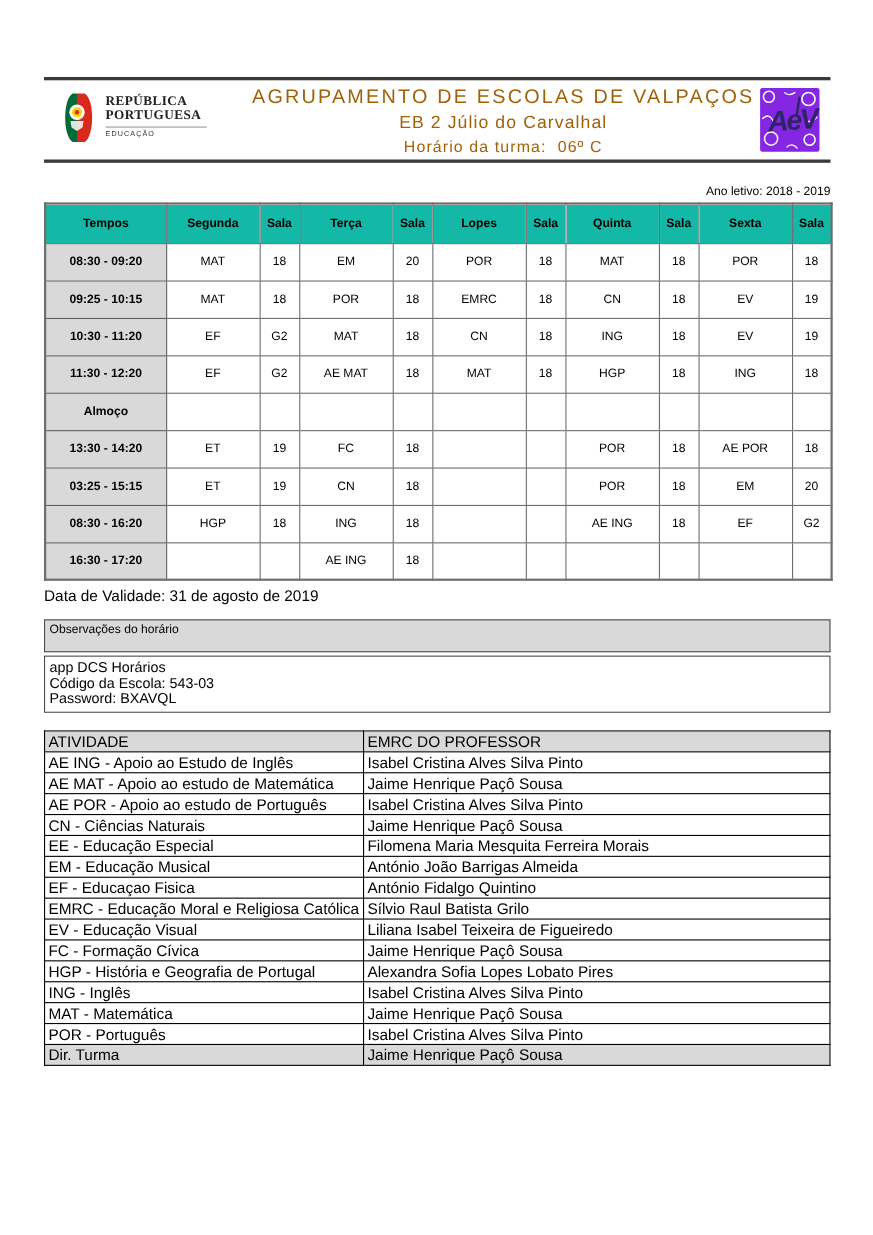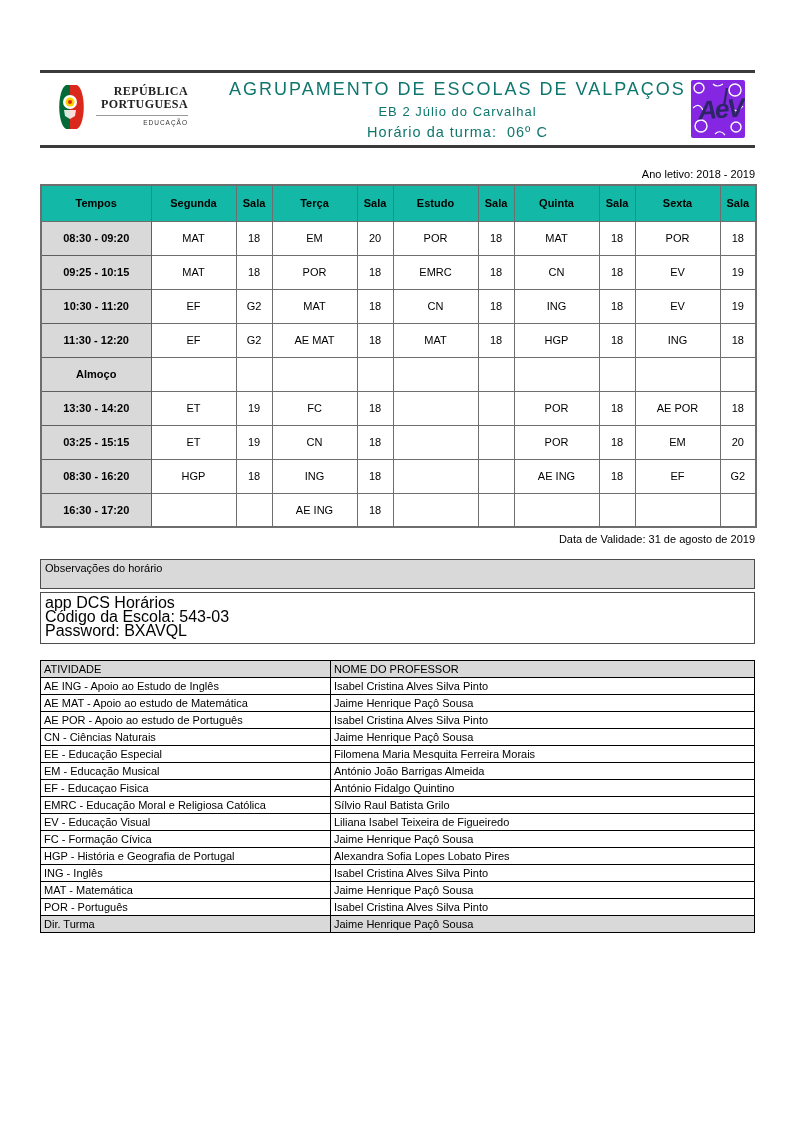--- a/index.html
+++ b/index.html
@@ -14,42 +14,42 @@
   
   .header-band {
     margin-top: 70px;
     border-top: 3px solid #3a3a3a;
     border-bottom: 3px solid #3a3a3a;
     height: 78px;
     display: flex; align-items: center; justify-content: space-between;
     padding: 4px 10px 4px 14px;
   }
   .gov-logo { display: flex; align-items: flex-start; gap: 8px; width: 170px; }
-  .gov-text { font-family: "Liberation Serif", serif; color: #222; padding-top: 2px; text-align: right; }
+  .gov-text { font-family: "Liberation Serif", serif; color: #222; padding-top: 2px; }
   .gov-text .gl { font-weight: bold; font-size: 12px; letter-spacing: 0.4px; line-height: 13px; }
   .gov-rule { border-top: 1px solid #999; margin: 4px 0 3px 0; width: 92px; }
   .gov-sub { font-size: 6.5px; letter-spacing: 1px; color: #333; font-family: "Liberation Sans", sans-serif; }
-  .titles { flex: 1; text-align: center; color: #0f766e; }
+  .titles { flex: 1; text-align: center; color: #a16207; }
   .title-main { font-size: 18px; letter-spacing: 2px; line-height: 22px; }
-  .title-sub { font-size: 13px; letter-spacing: 1px; margin-top: 4px; }
+  .title-sub { font-size: 16px; letter-spacing: 1px; margin-top: 4px; }
   .title-class { font-size: 14.5px; letter-spacing: 1px; margin-top: 5px; white-space: pre; }
   .school-logo {
     width: 54px; height: 58px; background: #8526e3; border-radius: 2px;
     position: relative; overflow: hidden; flex: 0 0 auto;
   }
   .school-logo svg { position: absolute; inset: 0; }
   .school-logo .aev {
     position: absolute; left: 7px; top: 14px;
     font-size: 26px; font-style: italic; font-weight: bold;
     color: #2d2566; transform: rotate(-4deg); letter-spacing: -2px;
   }
 
   
   .ano-letivo { margin-top: 20px; text-align: right; font-size: 11px; }
-  .validade  { margin-top: 5px;  text-align: right; font-size: 11px; }
+  .validade  { margin-top: 5px;  font-size: 14px; }
 
   
   table.timetable {
     margin-top: 4px; width: 715px; table-layout: fixed;
     border-collapse: collapse; border: 2px solid #6e6e6e;
   }
   table.timetable th, table.timetable td {
     border: 1px solid #6e6e6e; text-align: center; vertical-align: middle;
     font-size: 11px; overflow: hidden;
   }
@@ -57,30 +57,30 @@
   table.timetable td { height: 34px; background: #fff; }
   table.timetable td.tcell { background: #d9d9d9; font-weight: bold; border: 1px solid #5f5f5f; }
 
   
   .obs-bar {
     margin-top: 14px; border: 1px solid #4d4d4d; background: #d9d9d9;
     font-size: 11px; padding: 2px 4px; height: 30px;
   }
   .obs-box {
     margin-top: 3px; border: 1px solid #4d4d4d; background: #fff;
-    font-size: 16px; padding: 3px 4px 5px 4px; line-height: 14px;
+    font-size: 13px; padding: 3px 4px 5px 4px; line-height: 14px;
   }
 
   
   table.activities {
     margin-top: 16px; width: 715px; table-layout: fixed;
     border-collapse: collapse; border: 1px solid #000;
   }
   table.activities th, table.activities td {
-    border: 1px solid #000; font-size: 11px; font-weight: normal;
+    border: 1px solid #000; font-size: 14px; font-weight: normal;
     text-align: left; padding: 1px 3px; height: 17px; vertical-align: middle;
     white-space: nowrap; overflow: hidden;
   }
   table.activities th { background: #d9d9d9; }
   table.activities tr.hl td { background: #d9d9d9; }
   table.activities col.c-act { width: 290px; }
 
   
   .signature { margin-top: 38px; text-align: right; font-size: 11px; padding-right: 18px; }
   .sig-line { display: inline-block; width: 190px; border-bottom: 1px solid #000; height: 10px; margin-left: 4px; }
@@ -149,21 +149,21 @@
         <col style="width:85px">
           <col style="width:36px">
       </colgroup>
       <thead>
           <tr id="tt-head">
             <th>Tempos</th>
             <th>Segunda</th>
             <th>Sala</th>
             <th>Terça</th>
             <th>Sala</th>
-            <th>Estudo</th>
+            <th>Lopes</th>
             <th>Sala</th>
             <th>Quinta</th>
             <th>Sala</th>
             <th>Sexta</th>
             <th>Sala</th>
           </tr>
         </thead>
       <tbody id="tt-body">
           <tr>
             <td class="tcell">08:30 - 09:20</td>
@@ -295,21 +295,21 @@
     </div>
 
     <table class="activities">
       <colgroup>
           <col class="c-act">
           <col>
         </colgroup>
       <thead>
         <tr>
           <th>ATIVIDADE</th>
-          <th>NOME DO  PROFESSOR</th>
+          <th>EMRC DO  PROFESSOR</th>
         </tr>
       </thead>
       <tbody id="act-body">
           <tr>
             <td>AE ING - Apoio ao Estudo de Inglês</td>
             <td>Isabel Cristina Alves Silva Pinto</td>
           </tr>
           <tr>
             <td>AE MAT - Apoio ao estudo de Matemática</td>
             <td>Jaime Henrique Paçô Sousa</td>

